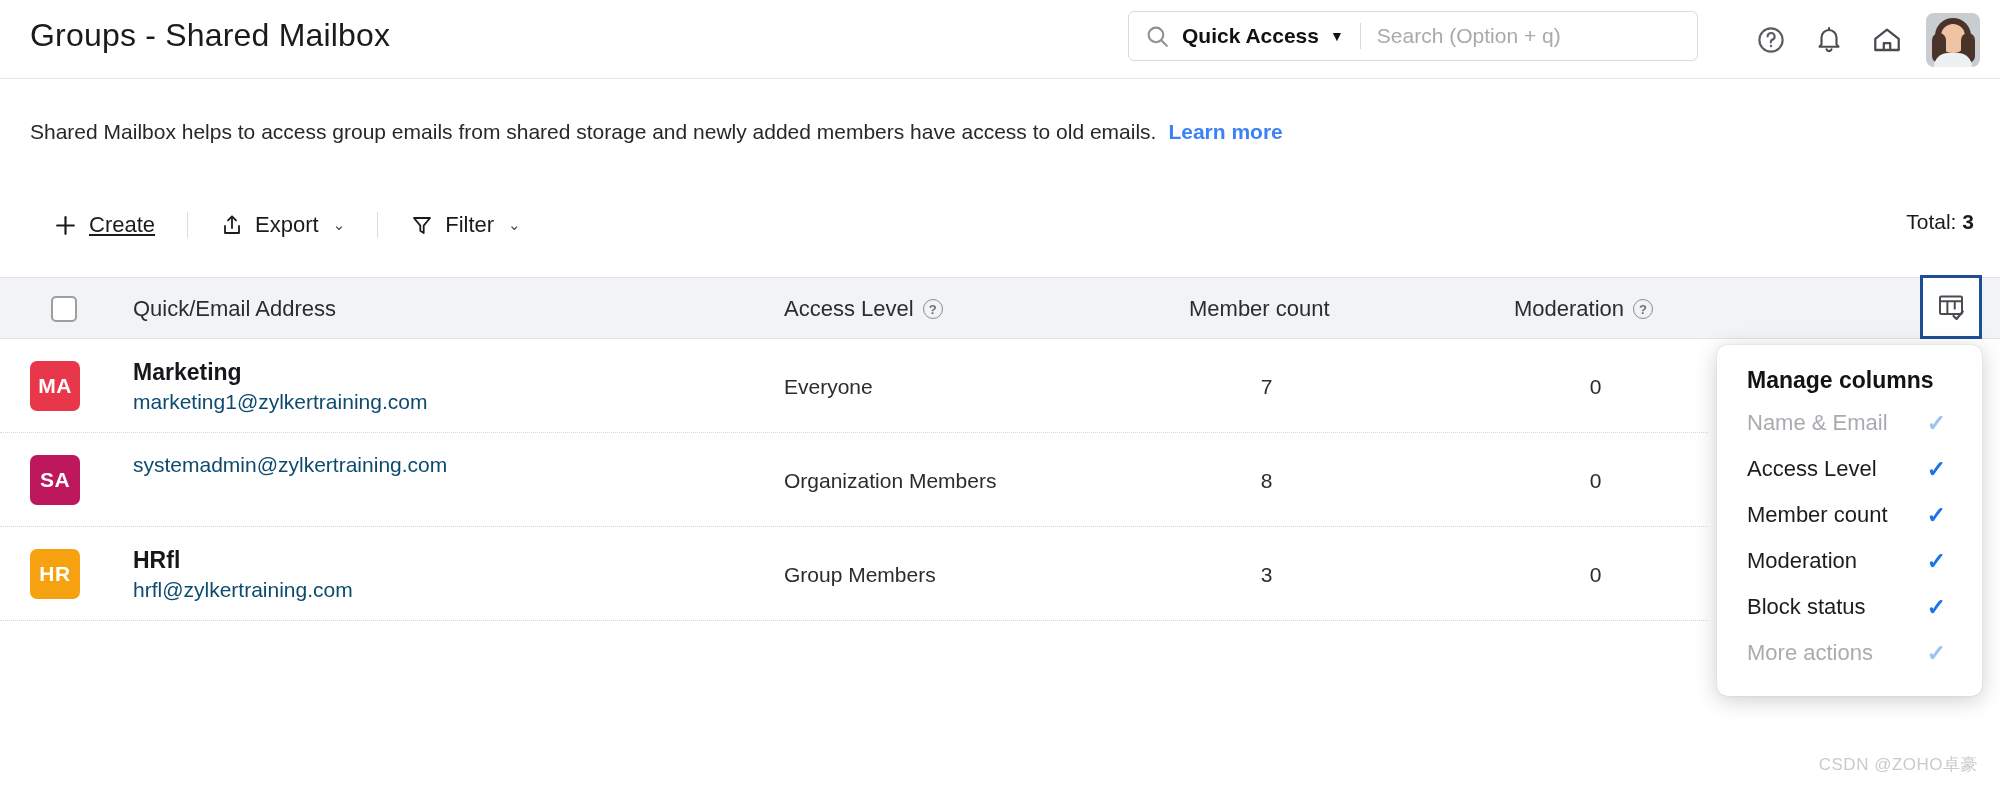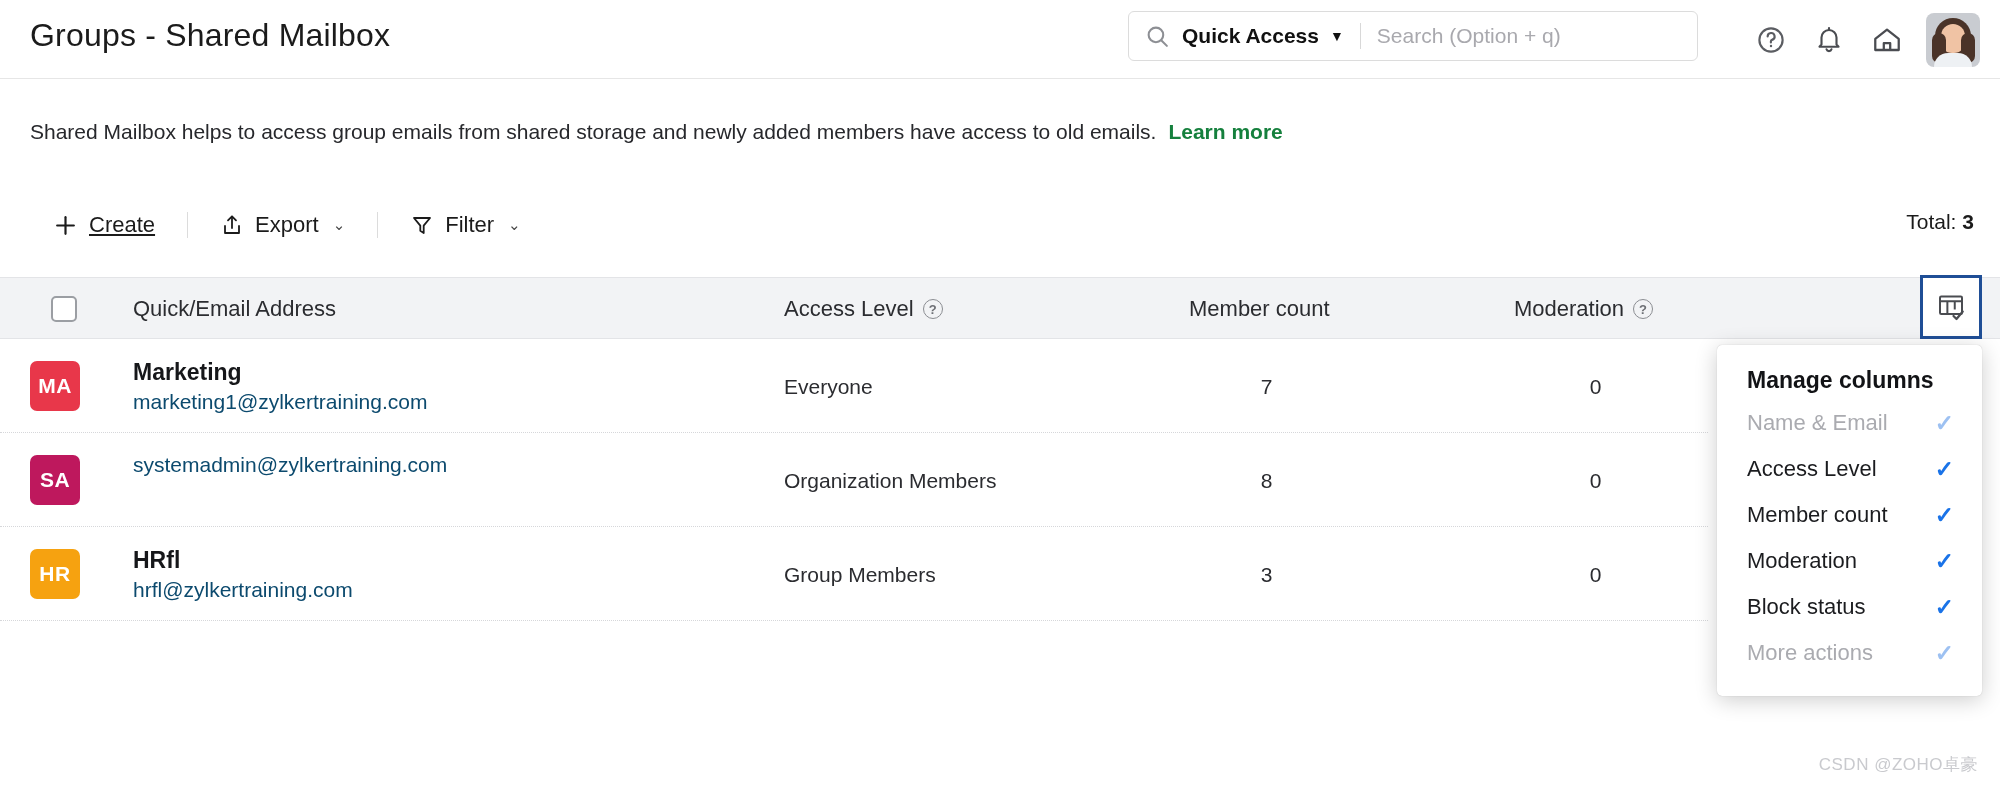--- a/index.html
+++ b/index.html
@@ -71,21 +71,21 @@
   .av-body {
     position: absolute; left: 8px; bottom: 0; width: 38px; height: 14px;
     background: #eef1f4; border-radius: 16px 16px 0 0;
   }
 
   
   .banner {
     position: absolute; left: 30px; top: 120px;
     font-size: 21px; color: #27282c; white-space: nowrap;
   }
-  .banner a { color: #15803d; text-decoration: none; font-weight: 600; margin-left: 12px; }
+  .banner a { color: #3b82f6; text-decoration: none; font-weight: 600; margin-left: 12px; }
 
   
   .toolbar {
     position: absolute; left: 0; top: 196px; width: 2000px; height: 58px;
     display: flex; align-items: center;
   }
   .tb-item {
     display: flex; align-items: center; gap: 11px;
     font-size: 22px; color: #1b1b1b; cursor: pointer; padding: 4px 6px;
   }
@@ -143,28 +143,28 @@
   .cell-name { position: absolute; left: 133px; top: 30px; }
   .cell-name .nm { font-size: 23px; font-weight: 700; color: #16171a; line-height: 1.35; }
   .cell-name .em { font-size: 21px; color: #0c4a6e; line-height: 1.35; }
   .cell-access { position: absolute; left: 784px; top: 50px; font-size: 21px; color: #2b2c30; }
   .cell-member { position: absolute; left: 1189px; width: 155px; top: 50px; text-align: center; font-size: 21px; color: #2b2c30; }
   .cell-mod    { position: absolute; left: 1514px; width: 163px; top: 50px; text-align: center; font-size: 21px; color: #2b2c30; }
 
   
   .dropdown {
     position: absolute; right: 18px; top: 345px; width: 265px;
-    background: #fff; border-radius: 5px;
+    background: #fff; border-radius: 10px;
     box-shadow: 0 4px 22px rgba(0,0,0,.20), 0 0 1px rgba(0,0,0,.25);
     padding: 22px 0 20px 0; z-index: 20;
   }
   .dd-title { font-size: 23px; font-weight: 700; color: #121316; padding: 0 30px 6px 30px; }
   .dd-item {
     display: flex; align-items: center; justify-content: space-between;
-    padding: 10px 28px 10px 30px; font-size: 22px; color: #1b1c1f; cursor: pointer;
+    padding: 10px 36px 10px 30px; font-size: 22px; color: #1b1c1f; cursor: pointer;
   }
   .dd-item.disabled { color: #aaabb0; cursor: default; }
   .dd-check { color: #1a73e8; font-size: 23px; font-weight: 700; line-height: 1; }
   .dd-item.disabled .dd-check { color: #9dc1f2; }
 
   .watermark {
     position: absolute; right: 22px; bottom: 12px;
     font-size: 17px; color: #c9cace; letter-spacing: .5px;
   }
   svg { display: block; }

